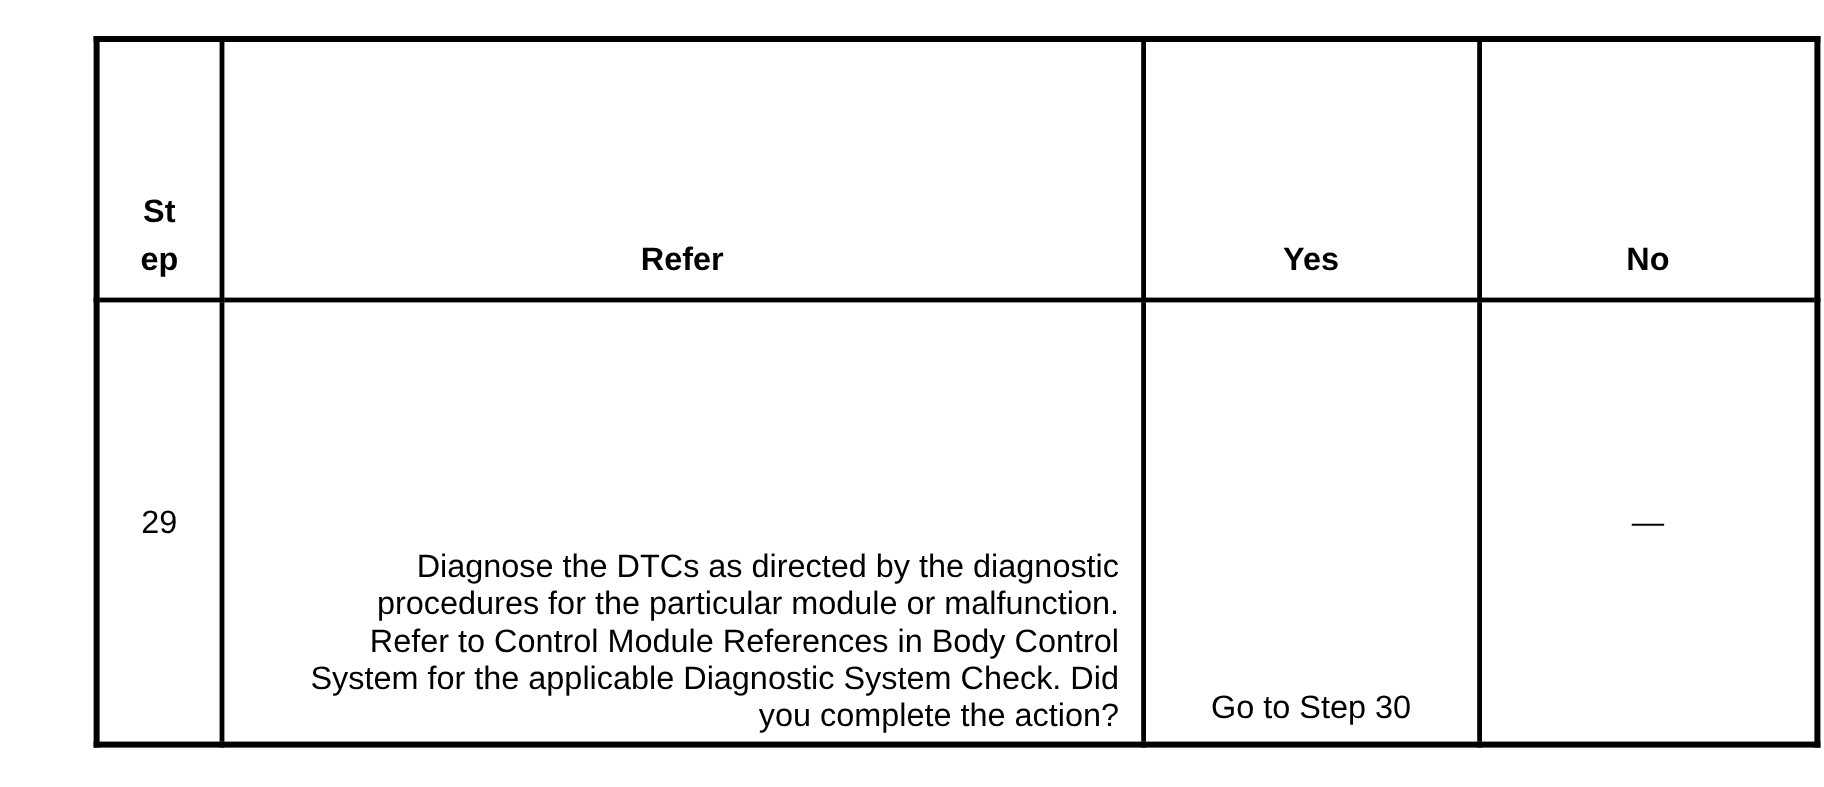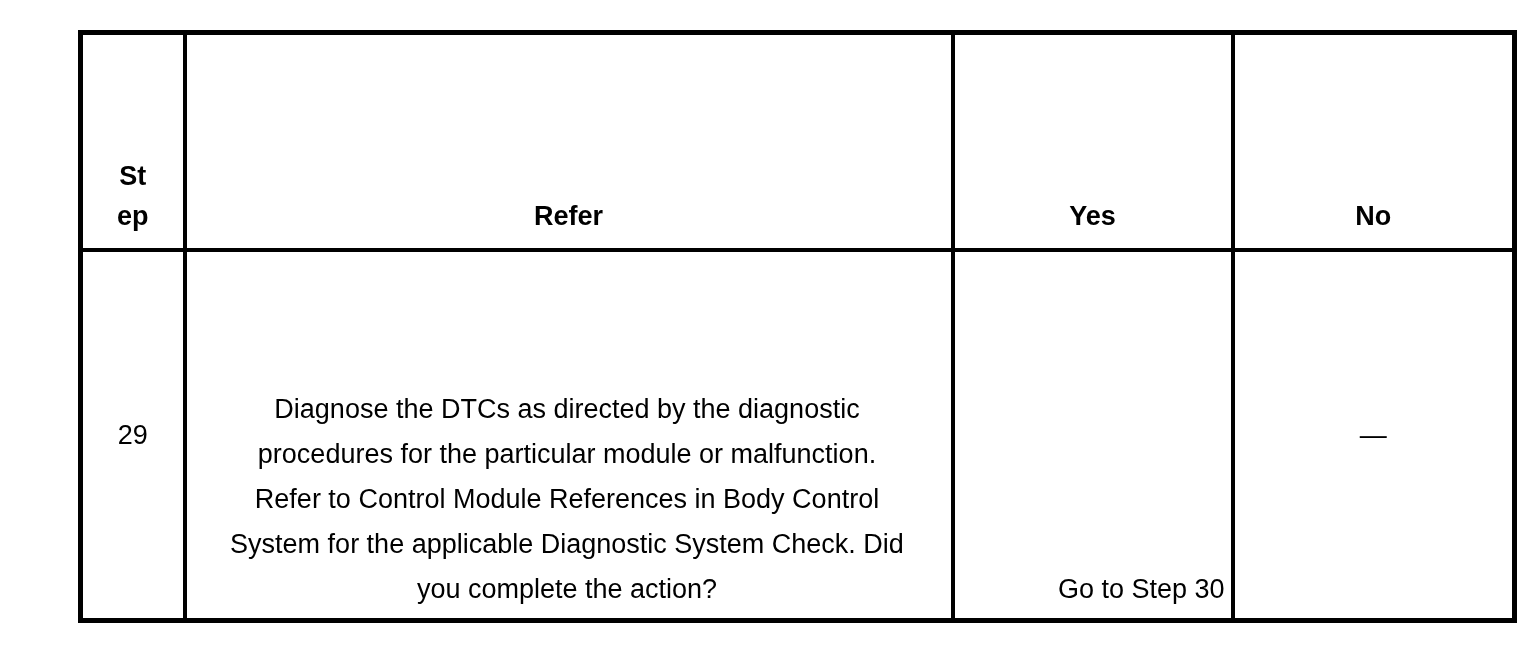--- a/index.html
+++ b/index.html
@@ -51,36 +51,35 @@
   tr.row-29 { height: 252px; }
   tr.row-30 { height: 71px; }
   tr.row-31 { height: 122px; }
   td.step-cell {
     text-align: center;
     vertical-align: middle;
     padding: 0;
     line-height: 45px;
   }
   td.action-cell {
-    text-align: center;
+    text-align: right;
     vertical-align: bottom;
     padding: 8px 18px 6px 15px;
-    line-height: 45px;
+    line-height: 31px;
     white-space: pre-line;
   }
   td.yes-cell, td.no-cell {
     text-align: center;
     vertical-align: middle;
     padding: 0 6px;
     line-height: 45px;
   }
   td.valign-bottom {
     vertical-align: bottom;
     padding-bottom: 6px;
-    text-align: right;
   }
 </style>
 </head>
 <body>
 
 <div class="page">
   <table class="diag-table">
     <colgroup>
       <col style="width:104px">
       <col style="width:768px">

